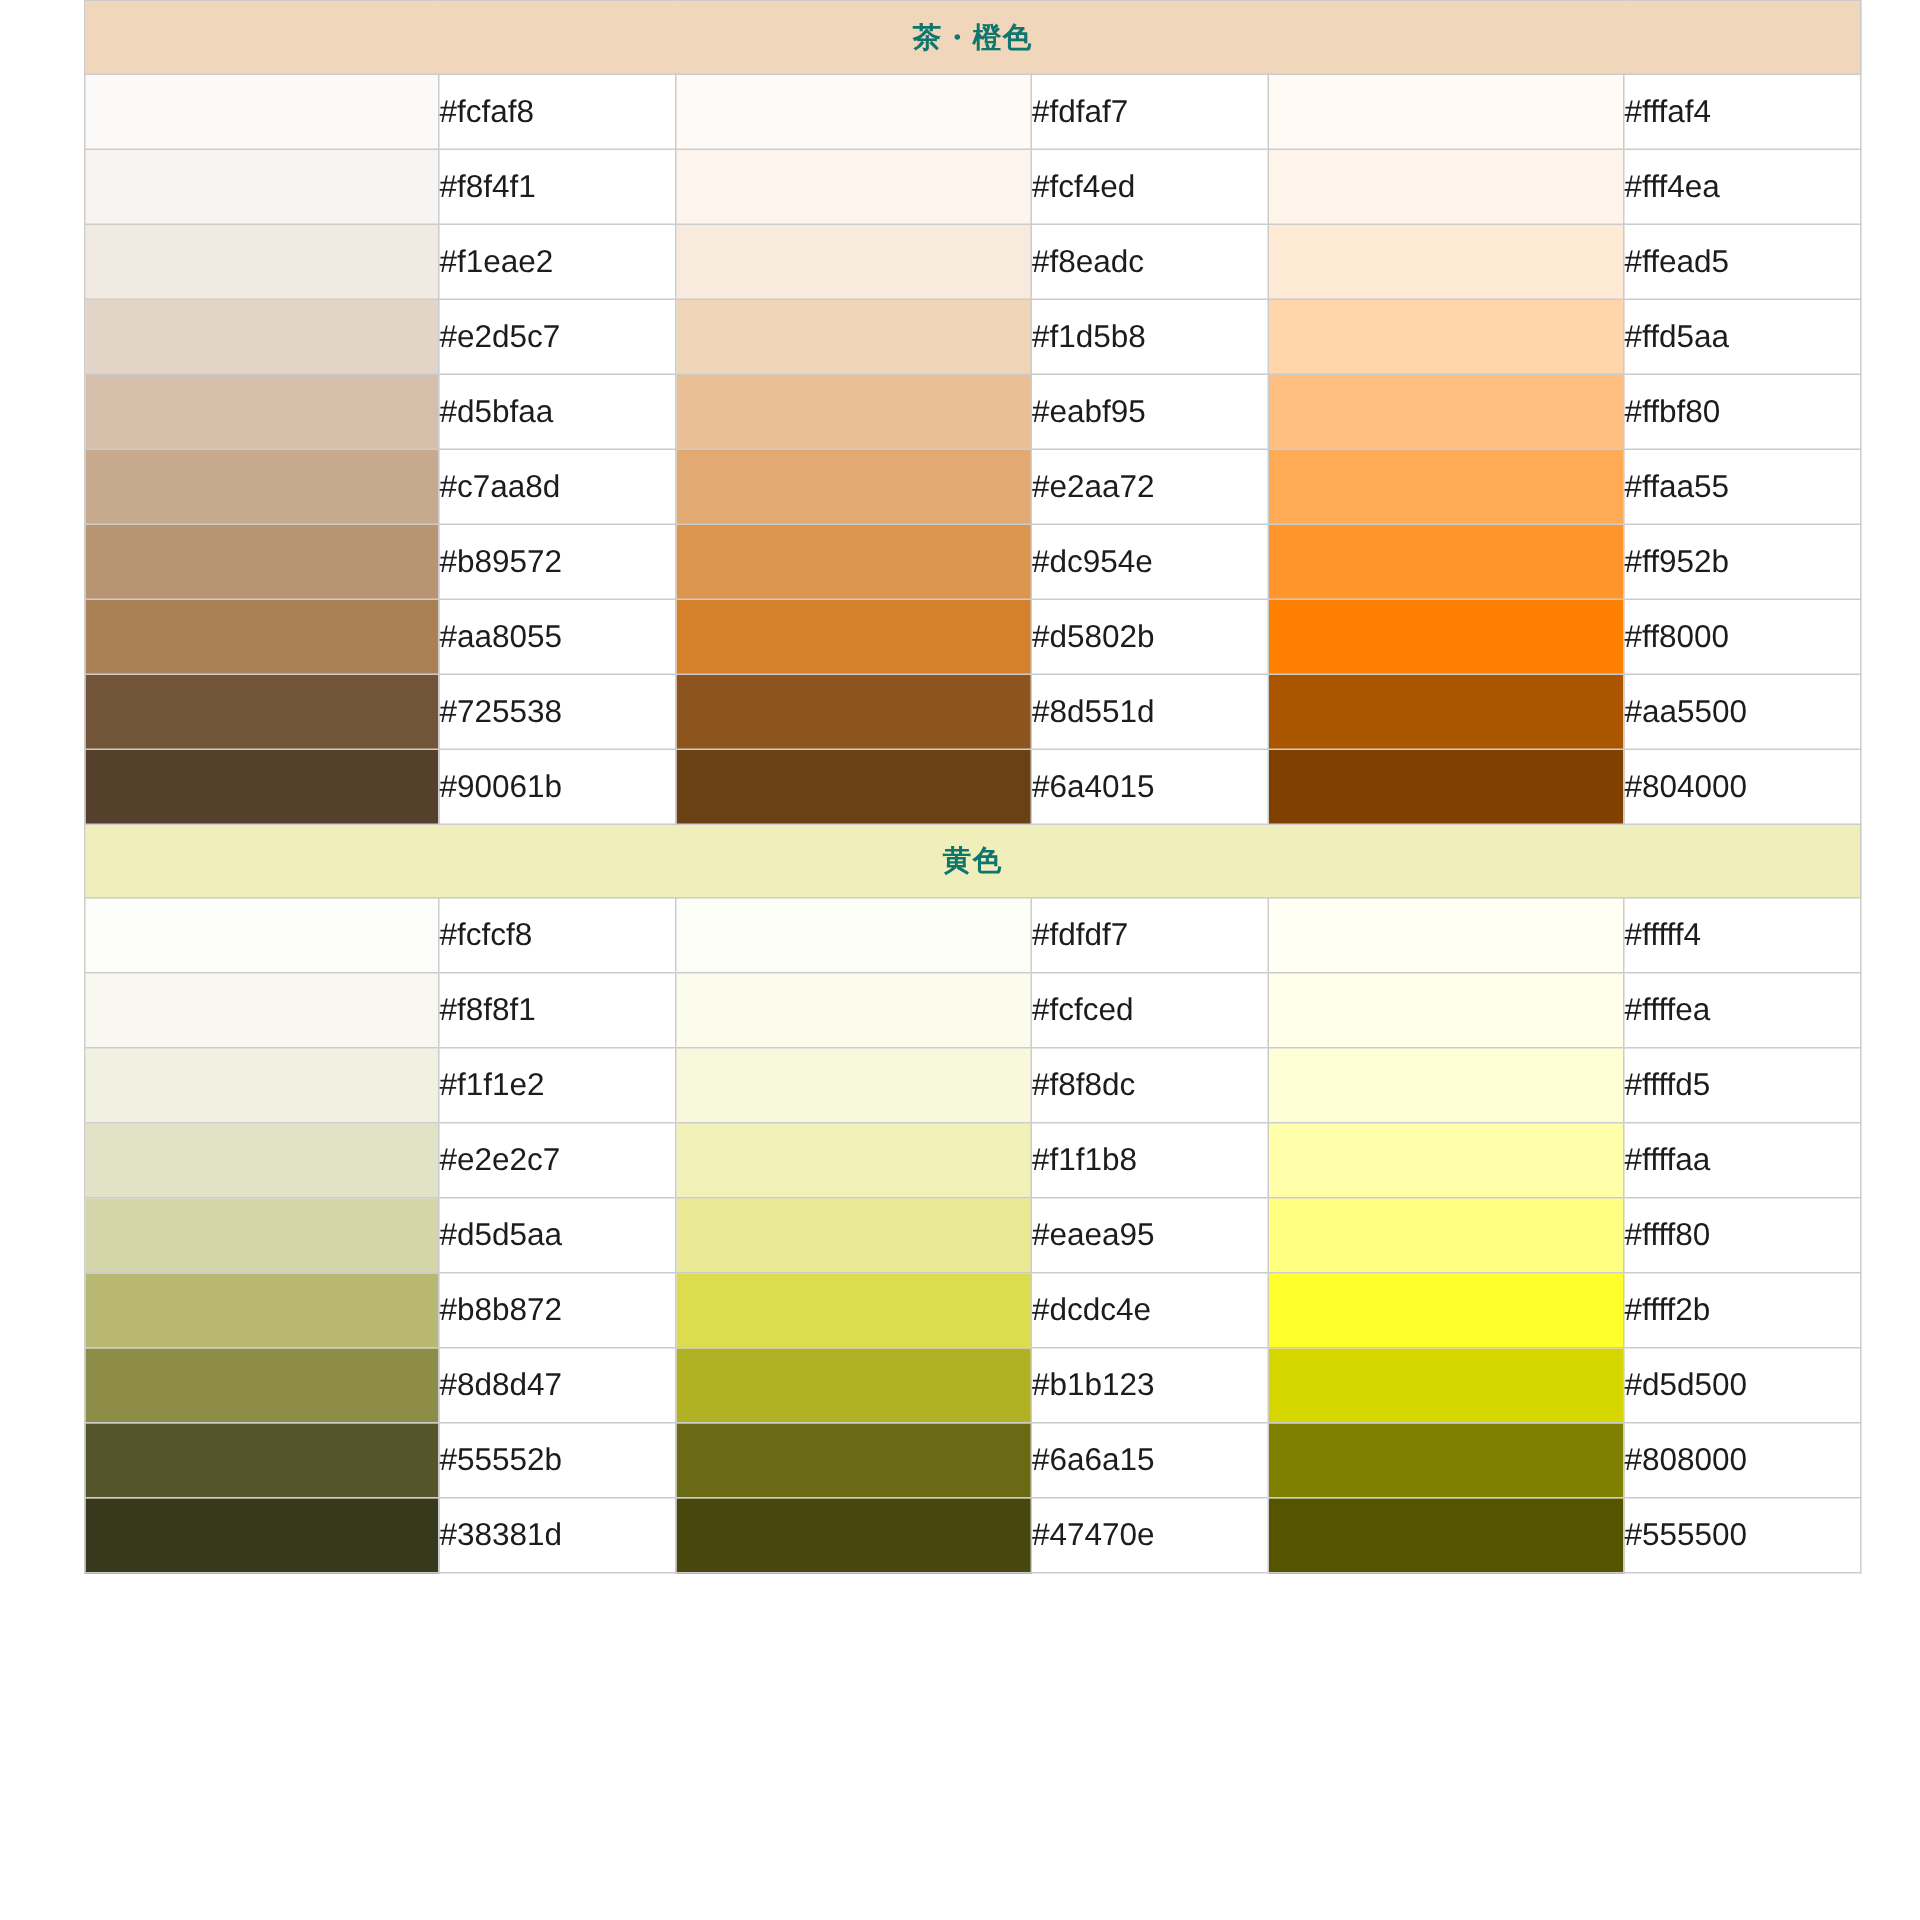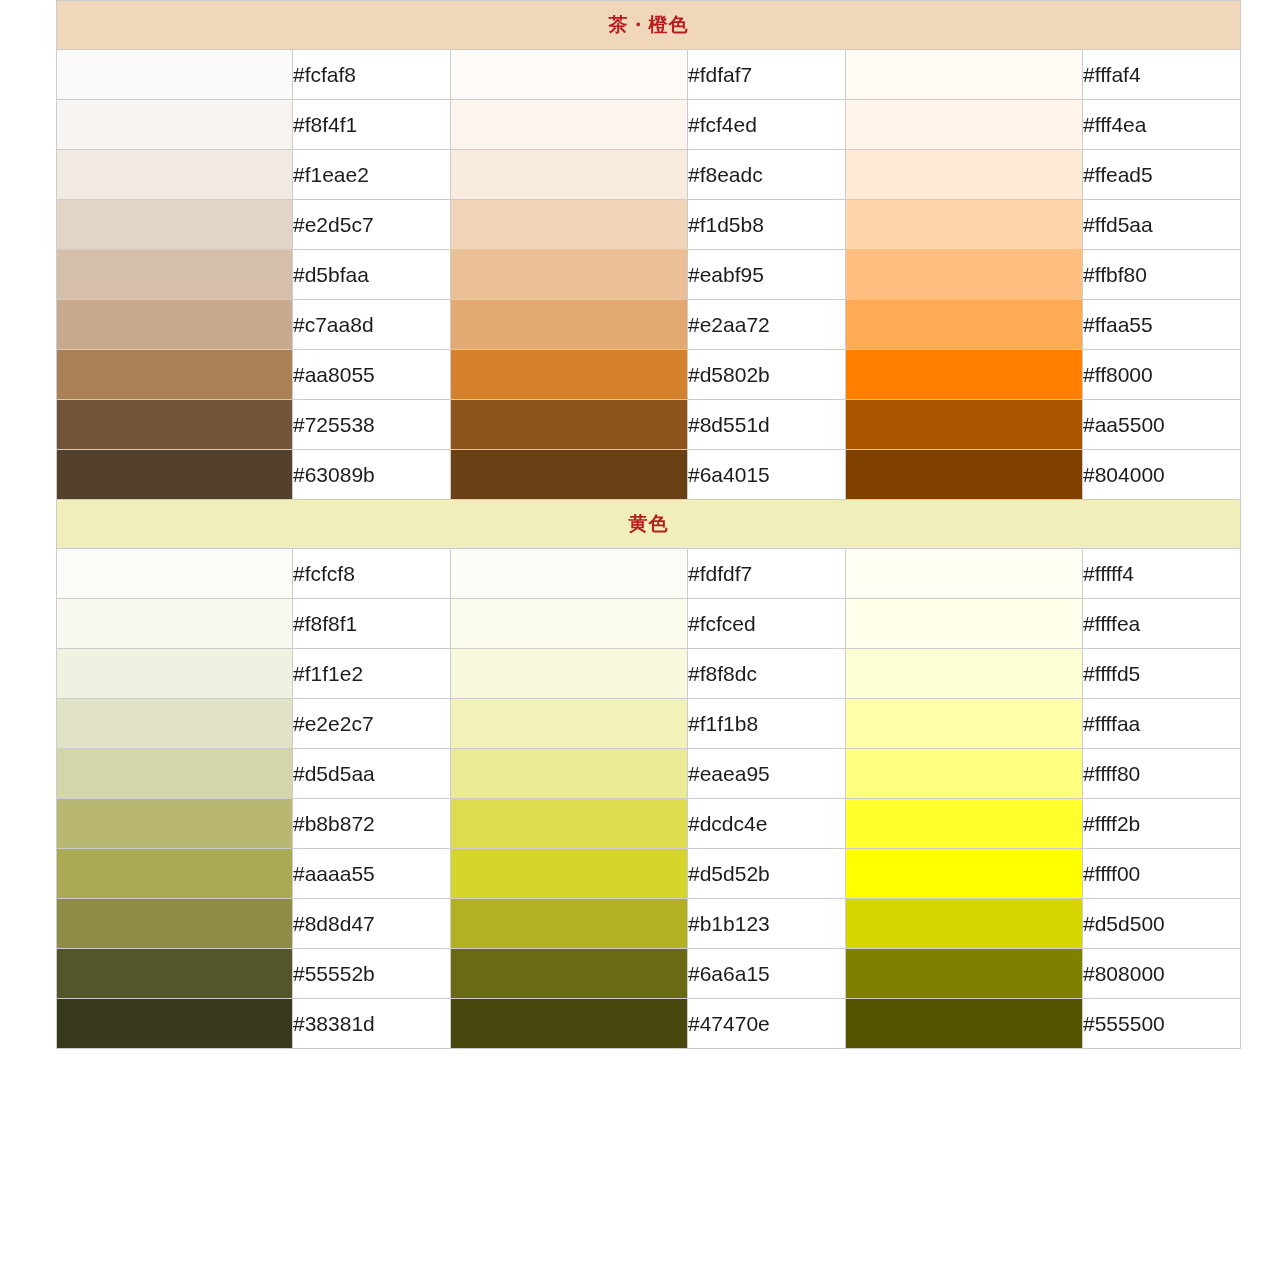--- a/index.html
+++ b/index.html
@@ -36,21 +36,21 @@
   col.c-hx2 { width: 158px; }
   col.c-sw3 { width: 237px; }
   col.c-hx3 { width: 158px; }
 
   tr.section-header td {
     height: 48px;
     text-align: center;
     vertical-align: middle;
     font-weight: bold;
     font-size: 19px;
-    color: #b91c1c;
+    color: #0f766e;
     letter-spacing: 1px;
     border: 1px solid #cccccc;
   }
   tr.color-row td {
     height: 49px;
   }
   td.swatch {
     border-left: 1px solid #cccccc;
     border-right: 1px solid #cccccc;
   }
@@ -123,38 +123,46 @@
         </tr>
         <tr class="color-row">
           <td class="swatch" style="background: rgb(199, 170, 141);"></td>
           <td class="hex">#c7aa8d</td>
           <td class="swatch" style="background: rgb(226, 170, 114);"></td>
           <td class="hex">#e2aa72</td>
           <td class="swatch" style="background: rgb(255, 170, 85);"></td>
           <td class="hex">#ffaa55</td>
         </tr>
         <tr class="color-row">
+          <td class="swatch" style="background: rgb(184, 149, 114);"></td>
+          <td class="hex">#b89572</td>
+          <td class="swatch" style="background: rgb(220, 149, 78);"></td>
+          <td class="hex">#dc954e</td>
+          <td class="swatch" style="background: rgb(255, 149, 43);"></td>
+          <td class="hex">#ff952b</td>
+        </tr>
+        <tr class="color-row">
           <td class="swatch" style="background: rgb(170, 128, 85);"></td>
           <td class="hex">#aa8055</td>
           <td class="swatch" style="background: rgb(213, 128, 43);"></td>
           <td class="hex">#d5802b</td>
           <td class="swatch" style="background: rgb(255, 128, 0);"></td>
           <td class="hex">#ff8000</td>
         </tr>
         <tr class="color-row">
           <td class="swatch" style="background: rgb(114, 85, 56);"></td>
           <td class="hex">#725538</td>
           <td class="swatch" style="background: rgb(141, 85, 29);"></td>
           <td class="hex">#8d551d</td>
           <td class="swatch" style="background: rgb(170, 85, 0);"></td>
           <td class="hex">#aa5500</td>
         </tr>
         <tr class="color-row">
           <td class="swatch" style="background: rgb(85, 64, 43);"></td>
-          <td class="hex">#63089b</td>
+          <td class="hex">#90061b</td>
           <td class="swatch" style="background: rgb(106, 64, 21);"></td>
           <td class="hex">#6a4015</td>
           <td class="swatch" style="background: rgb(128, 64, 0);"></td>
           <td class="hex">#804000</td>
         </tr>
         <tr class="section-header">
           <td colspan="6" style="background: rgb(240, 239, 187);">黄色</td>
         </tr>
         <tr class="color-row">
           <td class="swatch" style="background: rgb(252, 252, 248);"></td>
@@ -198,28 +206,20 @@
         </tr>
         <tr class="color-row">
           <td class="swatch" style="background: rgb(184, 184, 114);"></td>
           <td class="hex">#b8b872</td>
           <td class="swatch" style="background: rgb(220, 220, 78);"></td>
           <td class="hex">#dcdc4e</td>
           <td class="swatch" style="background: rgb(255, 255, 43);"></td>
           <td class="hex">#ffff2b</td>
         </tr>
         <tr class="color-row">
-          <td class="swatch" style="background: rgb(170, 170, 85);"></td>
-          <td class="hex">#aaaa55</td>
-          <td class="swatch" style="background: rgb(213, 213, 43);"></td>
-          <td class="hex">#d5d52b</td>
-          <td class="swatch" style="background: rgb(255, 255, 0);"></td>
-          <td class="hex">#ffff00</td>
-        </tr>
-        <tr class="color-row">
           <td class="swatch" style="background: rgb(141, 141, 71);"></td>
           <td class="hex">#8d8d47</td>
           <td class="swatch" style="background: rgb(177, 177, 35);"></td>
           <td class="hex">#b1b123</td>
           <td class="swatch" style="background: rgb(213, 213, 0);"></td>
           <td class="hex">#d5d500</td>
         </tr>
         <tr class="color-row">
           <td class="swatch" style="background: rgb(85, 85, 43);"></td>
           <td class="hex">#55552b</td>

